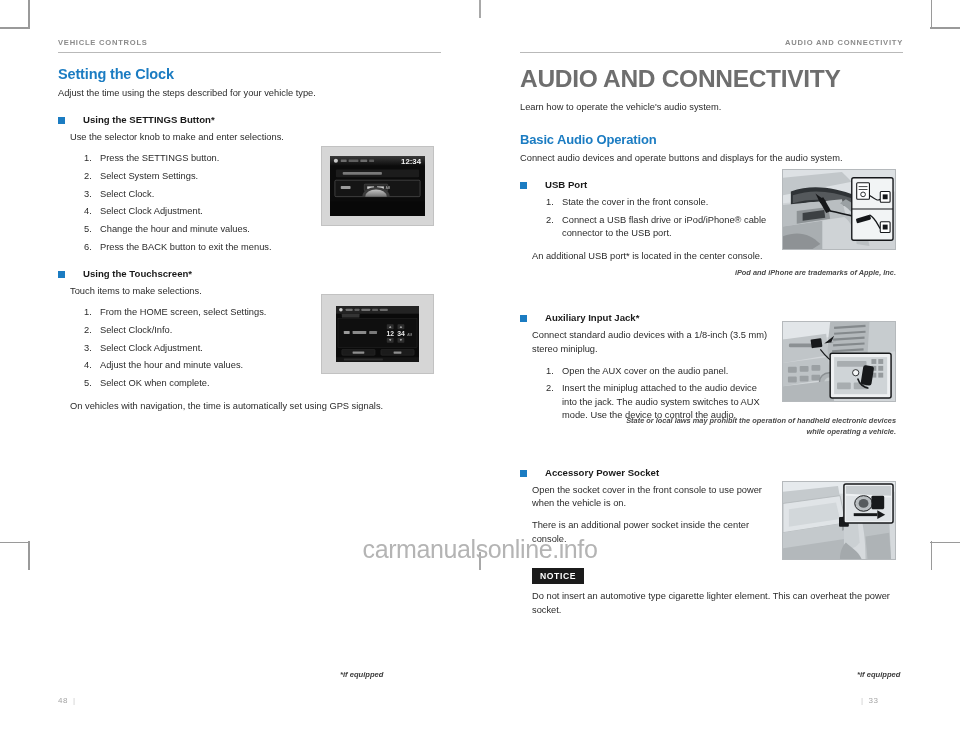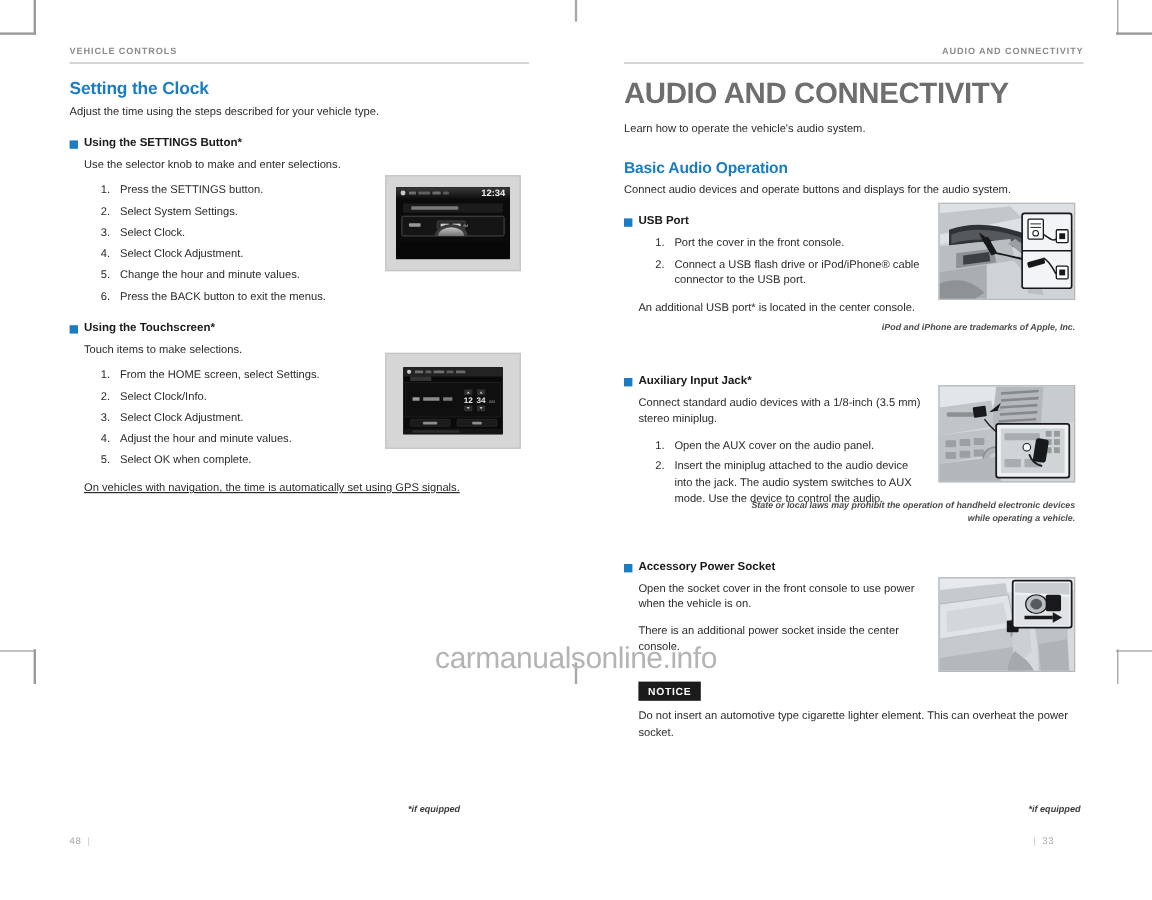--- a/index.html
+++ b/index.html
@@ -83,21 +83,21 @@
     font-size: 9.3px;
     color: #2b2b2b;
     line-height: 13px;
     margin-bottom: 4px;
   }
 
   
   .sqhead {
     display: flex;
     align-items: flex-start;
-    gap: 5px;
+    gap: 18px;
     margin-top: 14px;
     margin-bottom: 5px;
   }
   .sq {
     width: 7px; height: 7px;
     background: #1b7cc2;
     margin-top: 3px;
     flex: 0 0 auto;
   }
   .sqhead .txt {
@@ -250,21 +250,21 @@
     </div>
     <div class="indent">
       <p class="body">Touch items to make selections.</p>
       <ol class="steps">
         <li><span class="num">1.</span><span>From the HOME screen, select Settings.</span></li>
         <li><span class="num">2.</span><span>Select Clock/Info.</span></li>
         <li><span class="num">3.</span><span>Select Clock Adjustment.</span></li>
         <li><span class="num">4.</span><span>Adjust the hour and minute values.</span></li>
         <li><span class="num">5.</span><span>Select OK when complete.</span></li>
       </ol>
-      <p class="body" style="margin-top:10px;text-decoration:underline;">On vehicles with navigation, the time is automatically set using GPS signals.</p>
+      <p class="body" style="margin-top:10px;">On vehicles with navigation, the time is automatically set using GPS signals.</p>
     </div>
   </div>
 
   <div class="fig screenfig" style="left:321px; top:146px; width:113px; height:80px;">
     <div class="glass">
       <svg viewBox="0 0 97 62" width="100%" height="100%" preserveAspectRatio="none">
         <defs>
           <linearGradient id="hl" x1="0" y1="0" x2="0" y2="1">
             <stop offset="0" stop-color="#3a3a3a"></stop>
               <stop offset="1" stop-color="#0d0d0d"></stop>
@@ -344,21 +344,21 @@
 
     <h2 class="blue sub">Basic Audio Operation</h2>
     <p class="lead">Connect audio devices and operate buttons and displays for the audio system.</p>
 
     <div class="sqhead">
       <span class="sq"></span>
       <span class="txt">USB Port</span>
     </div>
     <div class="indent" style="width:258px;">
       <ol class="steps" style="margin-top:5px;">
-        <li><span class="num">1.</span><span>Port the cover in the front console.</span></li>
+        <li><span class="num">1.</span><span>State the cover in the front console.</span></li>
         <li><span class="num">2.</span><span>Connect a USB flash drive or iPod/iPhone® cable connector to the USB port.</span></li>
       </ol>
       <p class="body" style="margin-top:10px;">An additional USB port* is located in the center console.</p>
     </div>
 
     <div class="sqhead" style="margin-top:49px;">
       <span class="sq"></span>
       <span class="txt">Auxiliary Input Jack*</span>
     </div>
     <div class="indent" style="width:250px;">

